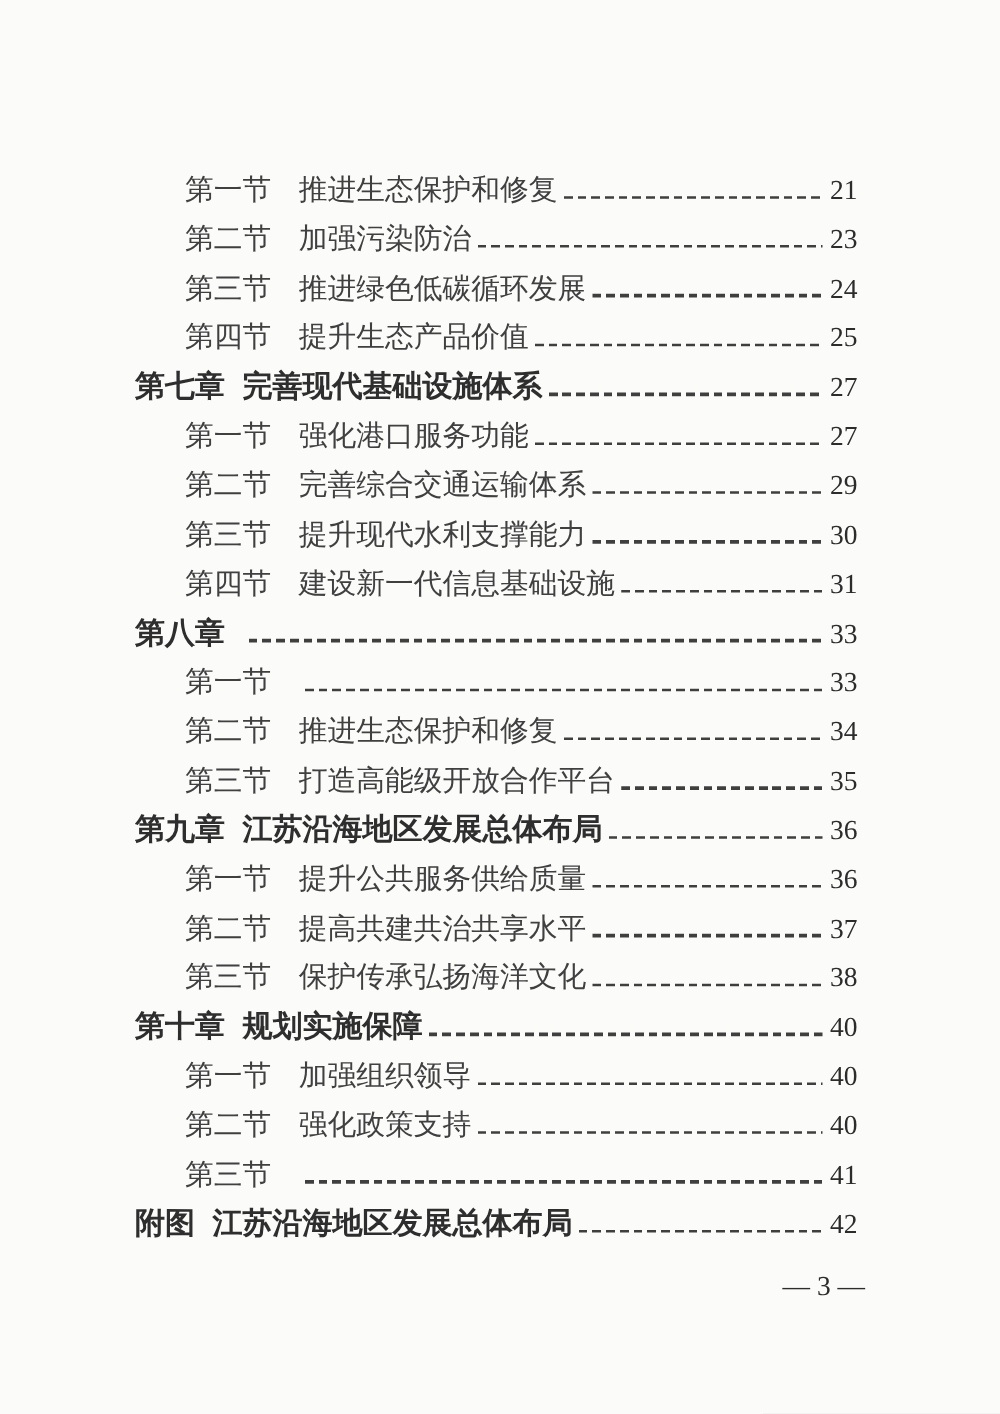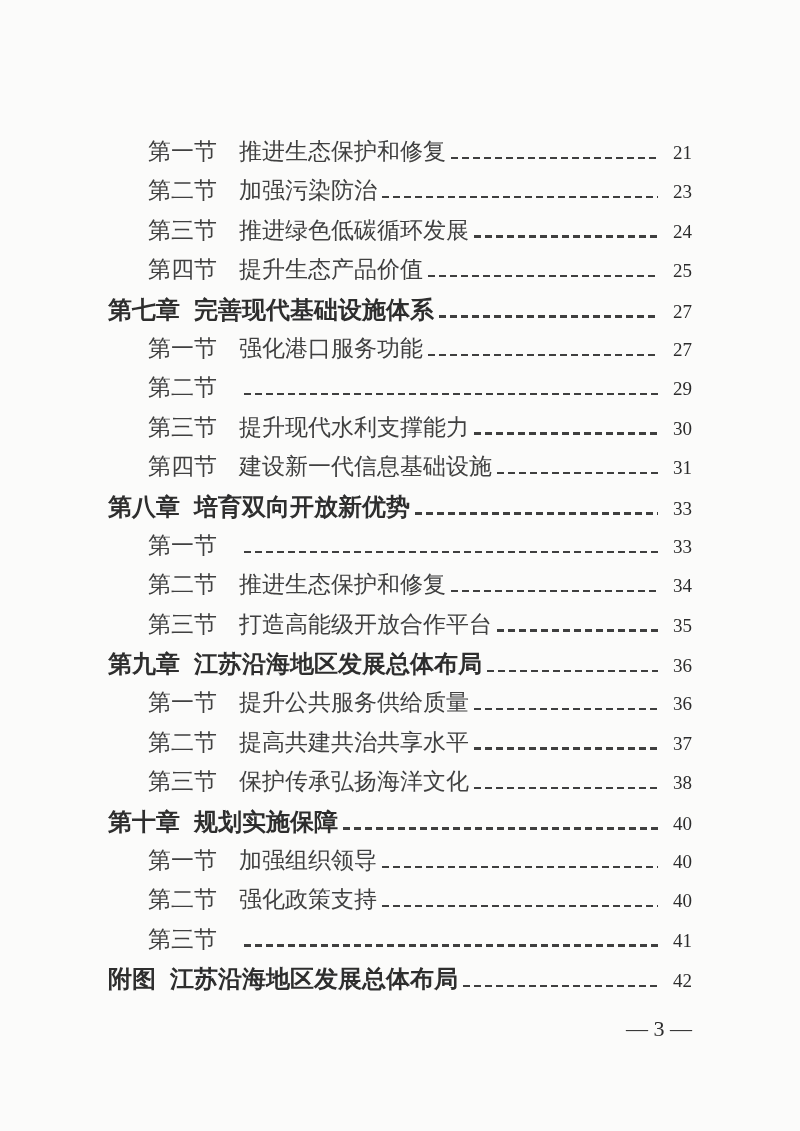--- a/index.html
+++ b/index.html
@@ -49,25 +49,25 @@
     margin: 0 6px 0 5px;
     background-image: repeating-linear-gradient(
       to right,
       #3f3f3f 0px, #3f3f3f 7px,
       transparent 7px, transparent 11px
     );
   }
   .pagenum {
     font-family: "Liberation Serif", "DejaVu Serif", serif;
     font-weight: normal;
-    font-size: 19px;
+    font-size: 22px;
     color: #2c2c2c;
     line-height: 39.4px;
     min-width: 28px;
-    text-align: right;
+    text-align: left;
   }
   .footer {
     margin-top: 17px;
     padding-right: 108px;
     text-align: right;
     font-family: "Liberation Serif", "DejaVu Serif", serif;
     font-size: 22px;
     color: #2c2c2c;
   }
 </style>
@@ -114,41 +114,41 @@
 
     <div class="row section">
       <span class="label">第一节</span>
       <span class="title">强化港口服务功能</span>
       <span class="leader"></span>
       <span class="pagenum">27</span>
     </div>
 
     <div class="row section">
       <span class="label">第二节</span>
+      <span class="title">完善综合交通运输体系</span>
       <span class="leader"></span>
       <span class="pagenum">29</span>
     </div>
 
     <div class="row section">
       <span class="label">第三节</span>
       <span class="title">提升现代水利支撑能力</span>
       <span class="leader"></span>
       <span class="pagenum">30</span>
     </div>
 
     <div class="row section">
       <span class="label">第四节</span>
       <span class="title">建设新一代信息基础设施</span>
       <span class="leader"></span>
       <span class="pagenum">31</span>
     </div>
 
     <div class="row chapter">
       <span class="label">第八章</span>
-      <span class="title">培育双向开放新优势</span>
       <span class="leader"></span>
       <span class="pagenum">33</span>
     </div>
 
     <div class="row section">
       <span class="label">第一节</span>
       <span class="leader"></span>
       <span class="pagenum">33</span>
     </div>
 

